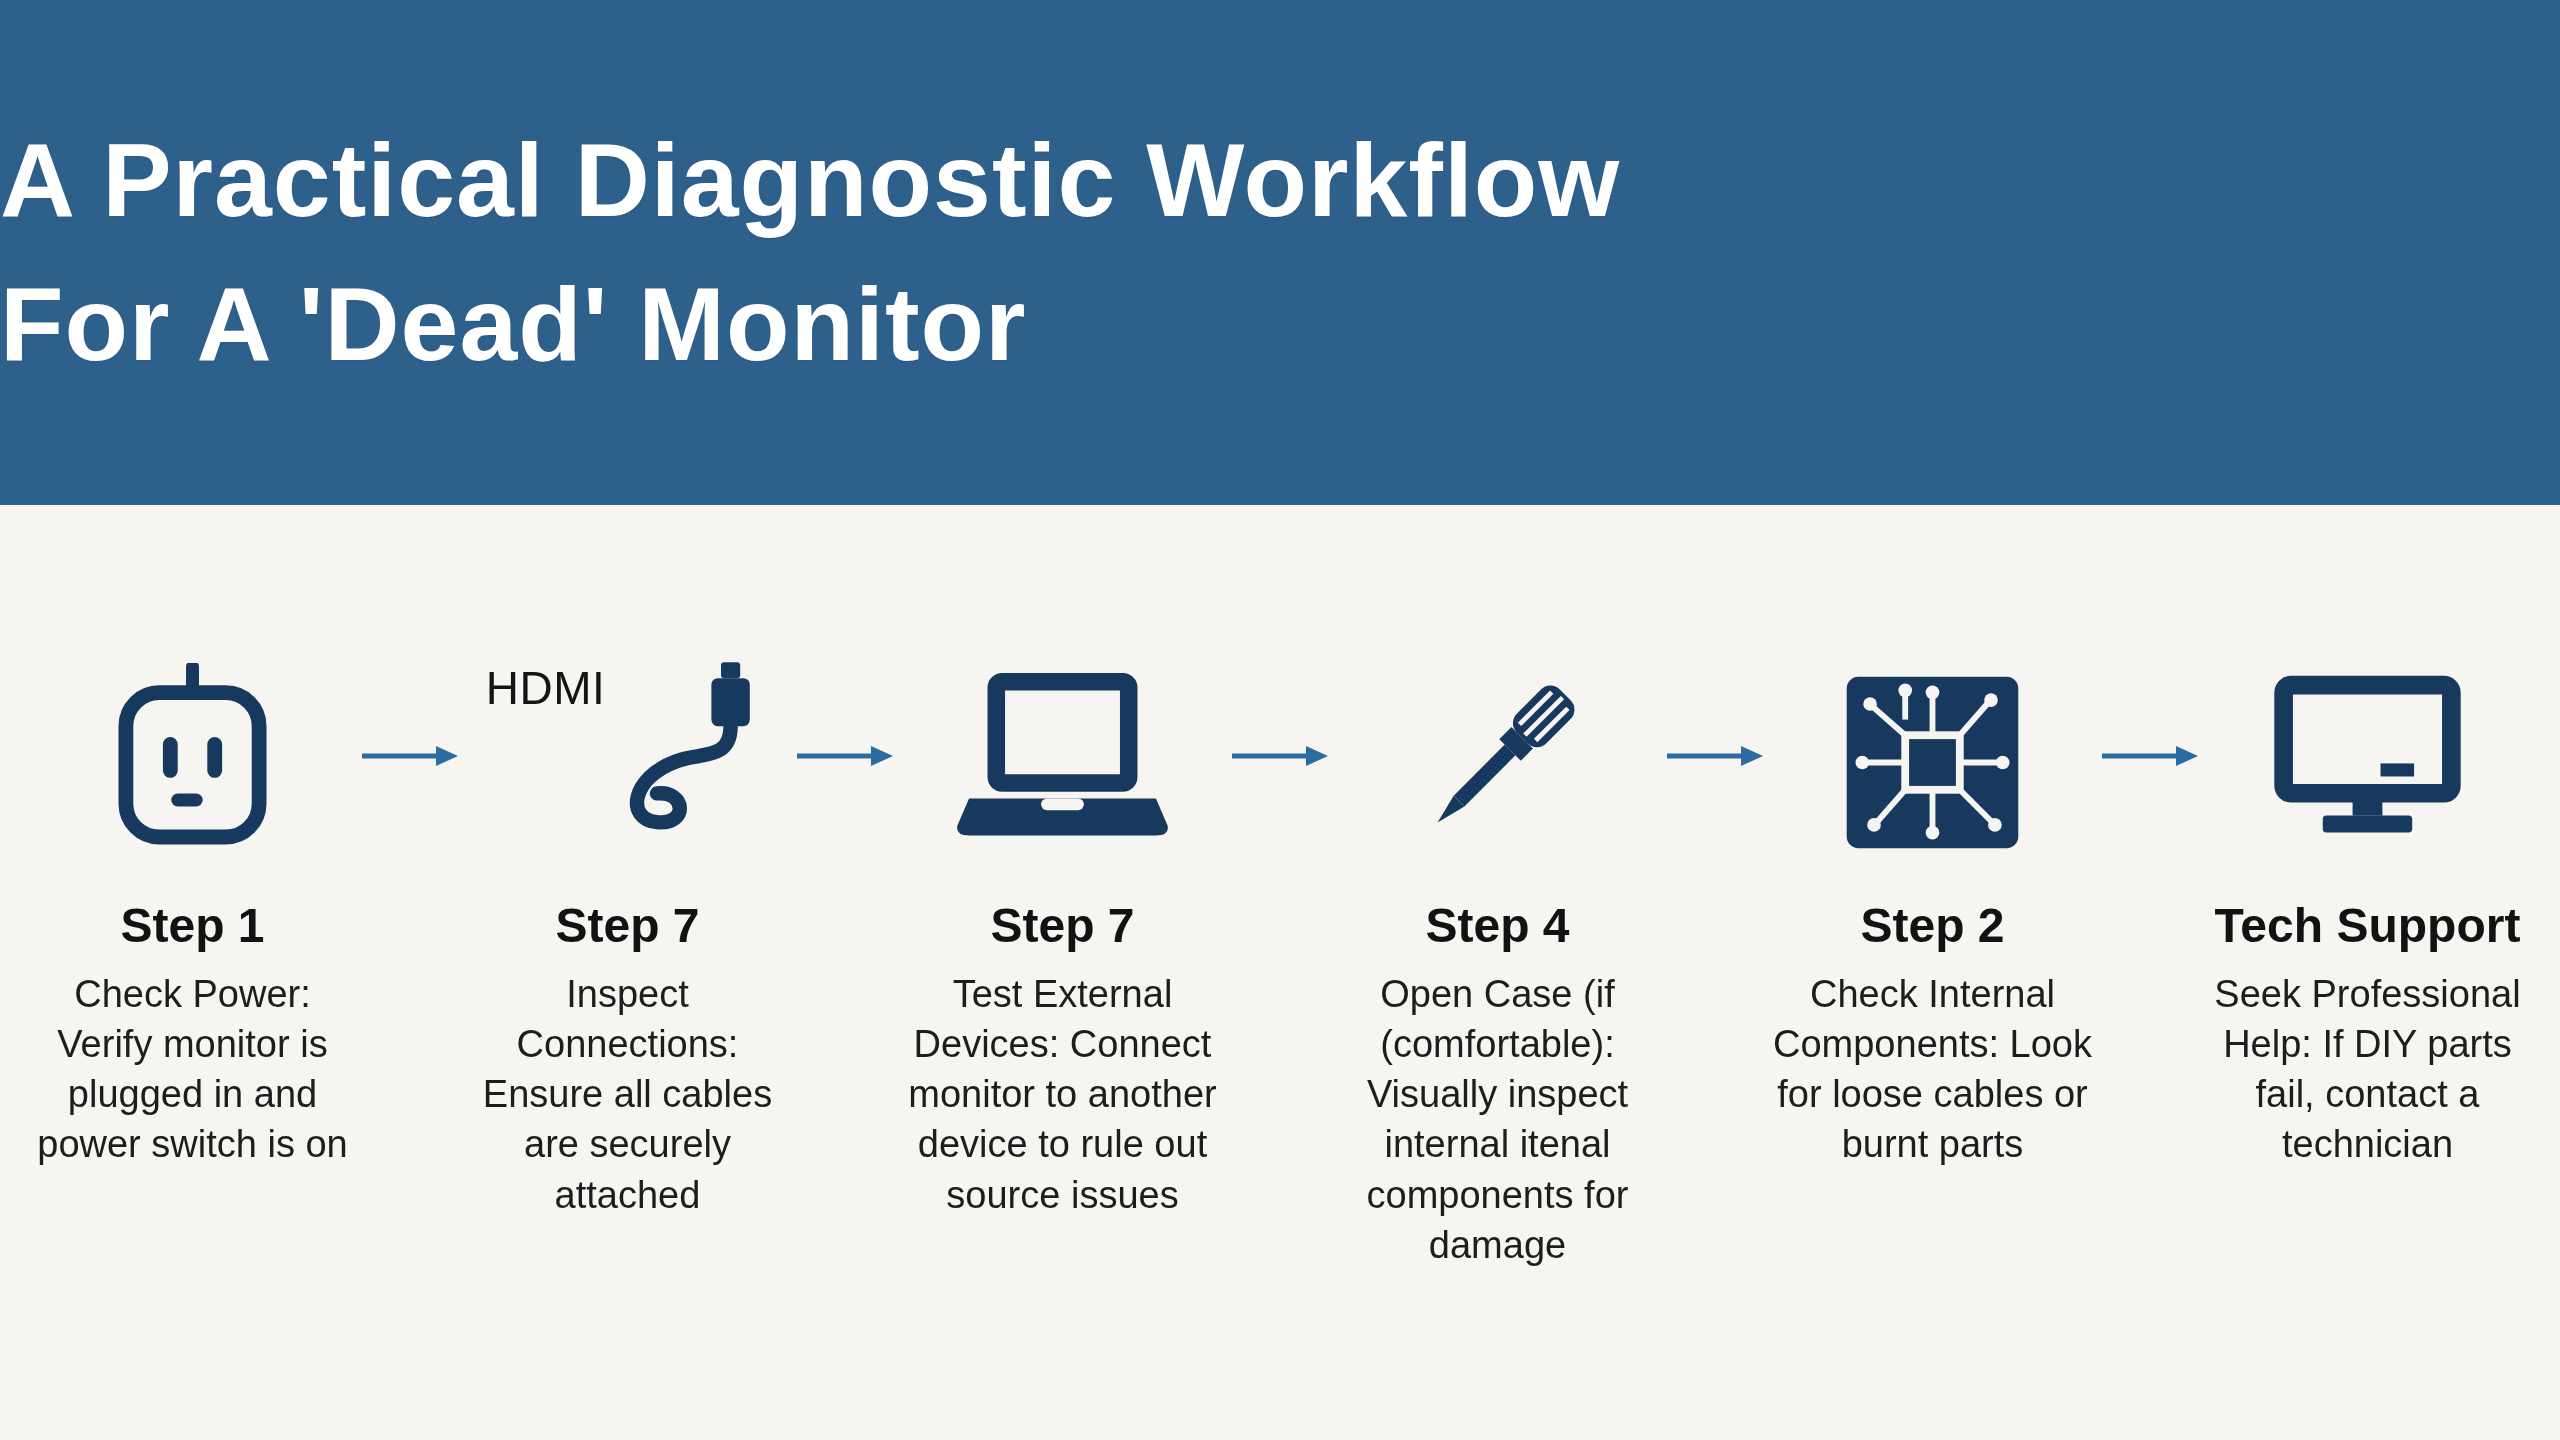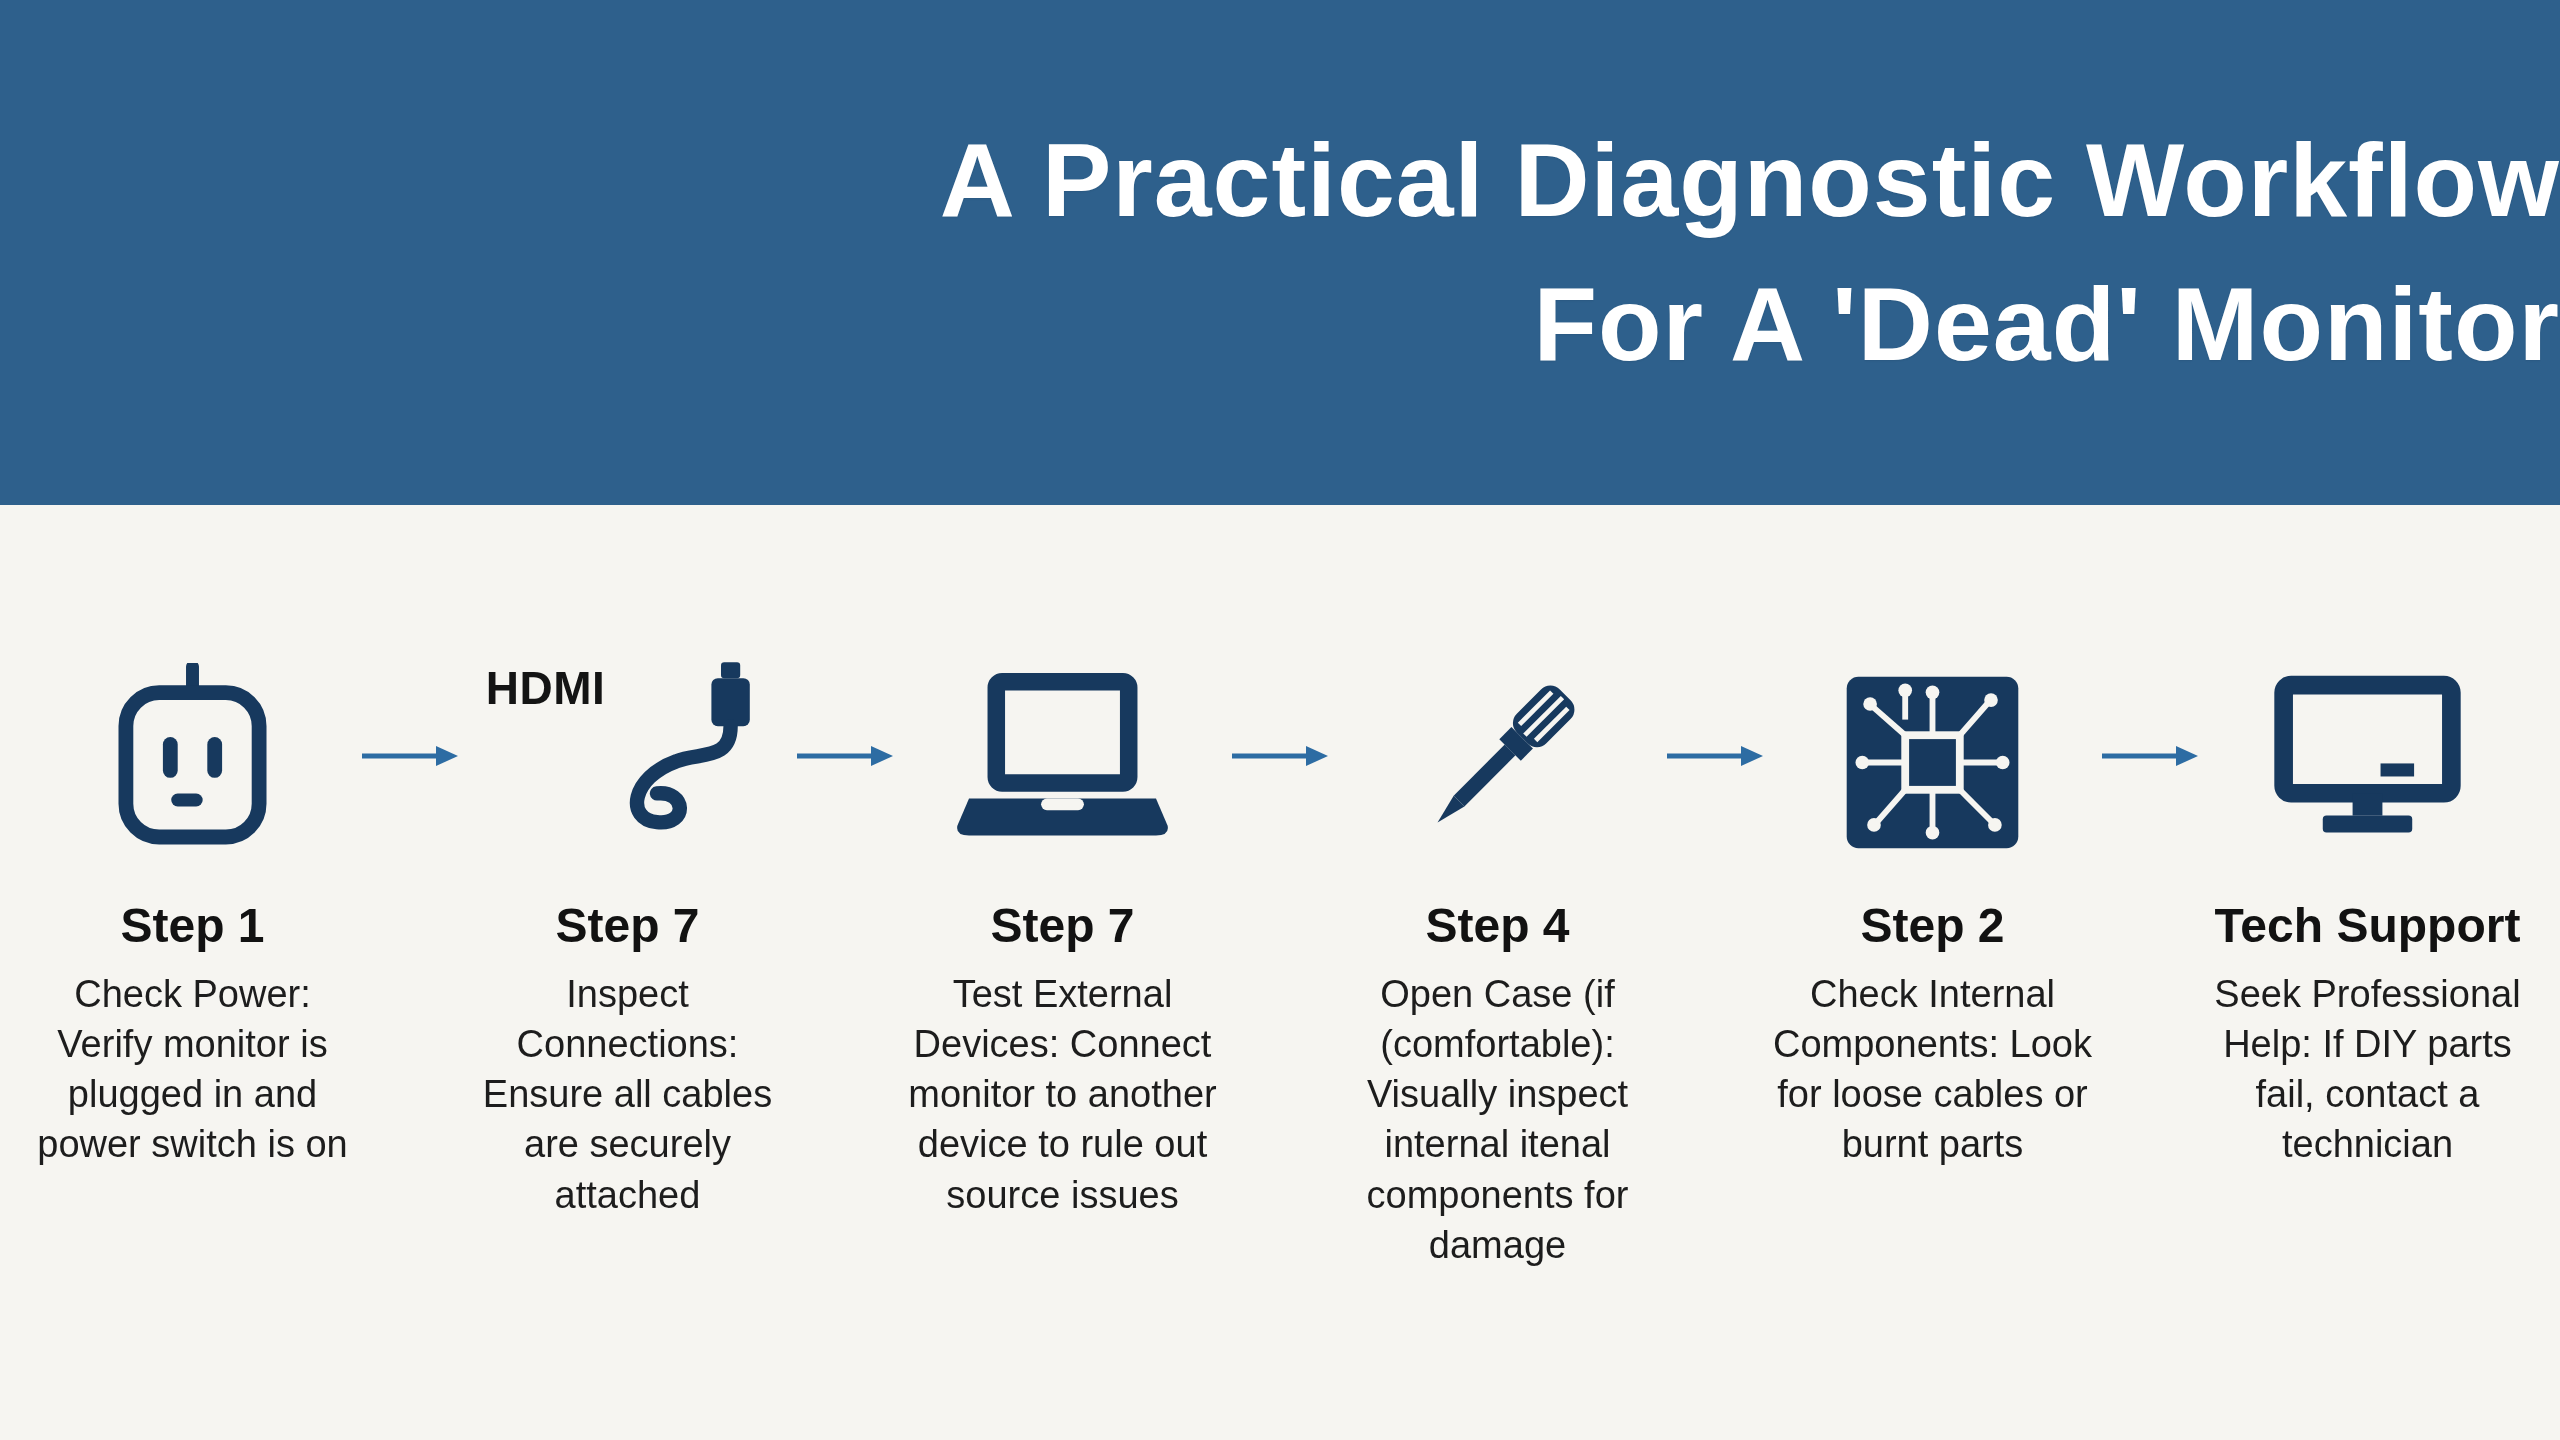--- a/index.html
+++ b/index.html
@@ -6,21 +6,21 @@
   html, body {
     width: 2560px; height: 1440px;
     font-family: "Liberation Sans", sans-serif;
     background: #f6f5f1;
     overflow: hidden;
   }
   .header {
     width: 100%; height: 505px;
     background: #2e608c;
     display: flex; flex-direction: column;
-    align-items: flex-end; justify-content: center;
+    align-items: flex-start; justify-content: center;
     gap: 8px;
   }
   .header .title-line {
     color: #ffffff;
     font-weight: 700;
     font-size: 104px;
     letter-spacing: 1px;
     text-align: center;
     line-height: 1.3;
     text-shadow: 0 1px 2px rgba(0,0,0,0.08);
@@ -66,21 +66,21 @@
     line-height: 1.32;
     color: #1d1d1d;
     text-align: center;
     max-width: 372px;
   }
   .hdmi-wrap {
     display: flex; align-items: flex-start;
   }
   .hdmi-text {
     font-size: 46px;
-    font-weight: 700;
+    font-weight: 400;
     color: #141414;
     margin-top: 6px;
     margin-right: 4px;
     letter-spacing: 0.5px;
   }
 </style>
 </head>
 <body>
 
 <div class="header">

